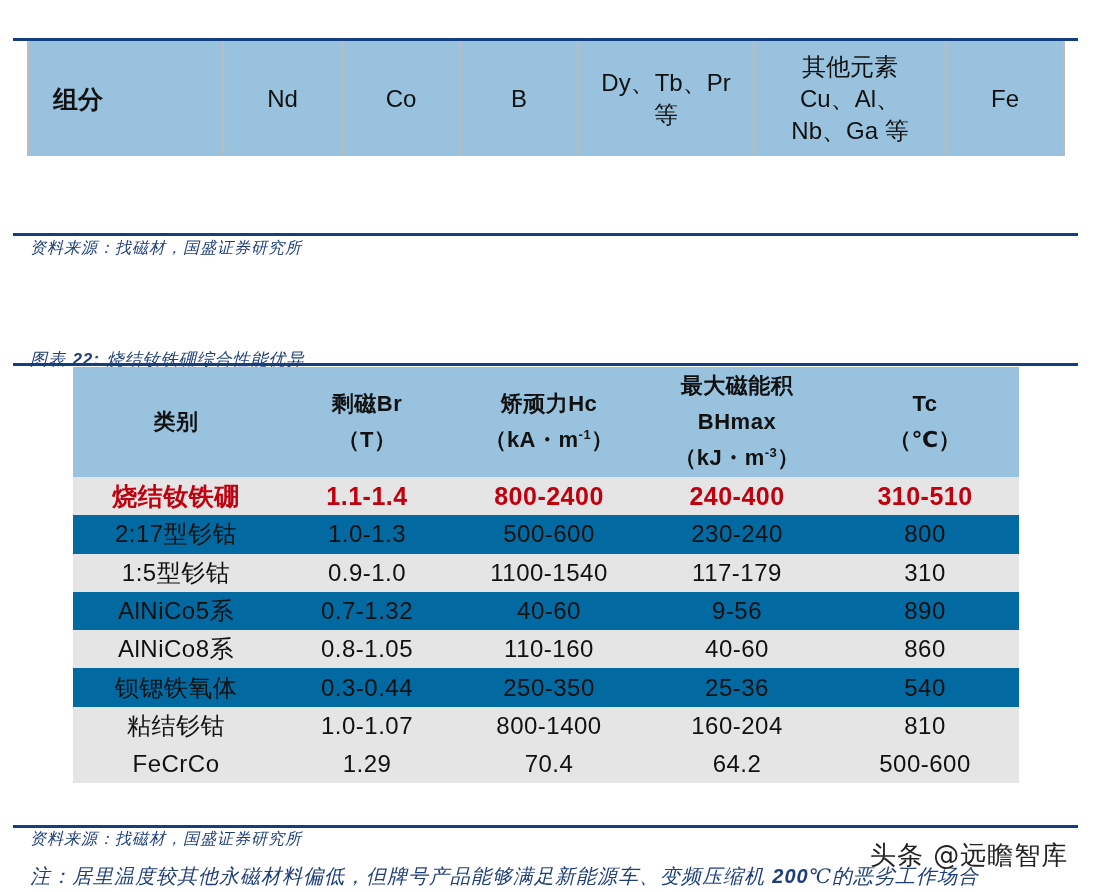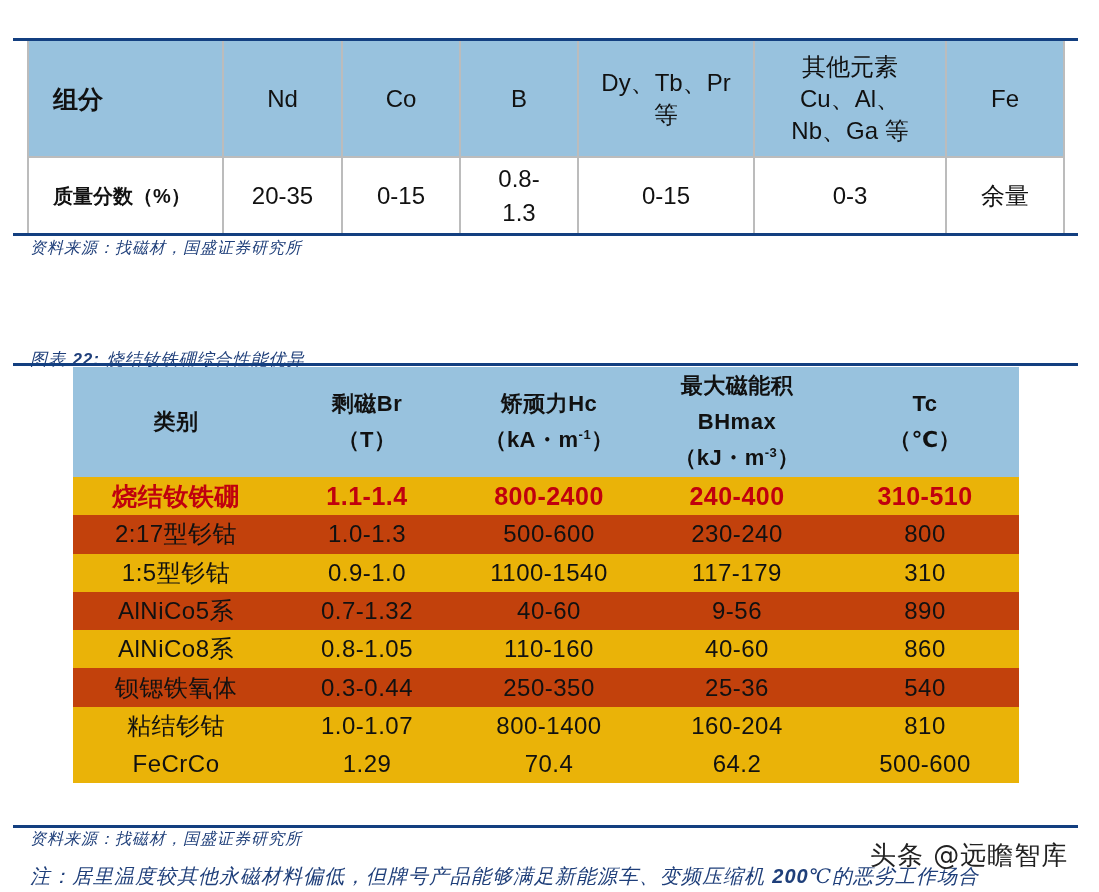--- a/index.html
+++ b/index.html
@@ -17,22 +17,22 @@
   #t1 tr.body td { background: #ffffff; height: 76px; font-size: 24px; line-height: 34px; font-family: "Liberation Sans", "DejaVu Sans", sans-serif; border-top: 2px solid #bcbcbc; }
   #t1 td.first { text-align: left; padding-left: 24px; font-weight: bold; }
   #t1 tr.head td.first { font-size: 25px; }
   #t1 tr.body td.first { font-size: 20px; }
 
   
   #t2 { position: absolute; left: 73px; top: 367px; width: 946px; border-collapse: collapse; table-layout: fixed; }
   #t2 td { text-align: center; vertical-align: middle; padding: 0; font-size: 24px; font-family: "Liberation Sans", "DejaVu Sans", sans-serif; letter-spacing: 0.5px; }
   #t2 tr.head td { background: #98c2de; height: 110px; font-weight: bold; font-size: 22px; line-height: 36px; }
   #t2 tr.row td { height: 38.3px; line-height: 38px; }
-  #t2 tr.row.odd td { background: #eab308; }
-  #t2 tr.row.even td { background: #c2410c; }
+  #t2 tr.row.odd td { background: #e5e5e5; }
+  #t2 tr.row.even td { background: #0369a1; }
   #t2 tr.row.hl td { color: #c0000e; font-weight: bold; font-size: 25px; }
   sup { font-size: 13px; vertical-align: super; line-height: 0; }
 
   .watermark { position: absolute; left: 870px; top: 838px; font-size: 26px; color: #222; letter-spacing: 1px;
                font-family: "DejaVu Sans", sans-serif; text-shadow: 0 0 2px #fff, 0 0 3px #fff; }
 </style>
 </head>
 <body>
 
 <div class="caption" style="top:4px;margin-top:39px;">
@@ -61,32 +61,20 @@
     <td>
       <div>Dy、Tb、Pr</div>
       <div>等</div>
     </td>
     <td>
       <div>其他元素</div>
       <div>Cu、Al、</div>
       <div>Nb、Ga 等</div>
     </td>
     <td>Fe</td>
-  </tr>
-  <tr class="body">
-    <td class="first">质量分数（%）</td>
-    <td>20-35</td>
-    <td>0-15</td>
-    <td>
-      <div>0.8-</div>
-      <div>1.3</div>
-    </td>
-    <td>0-15</td>
-    <td>0-3</td>
-    <td>余量</td>
   </tr>
 </tbody>
   </table>
 <div class="rule" style="top:233px;"></div>
 <div class="caption" style="top:238px; font-size:16px;">资料来源：找磁材，国盛证券研究所</div>
 
 <div class="caption" style="top:328px;margin-top:20px;">
   <span>图表</span>
   <b>22:</b>
   <span>烧结钕铁硼综合性能优异</span>

